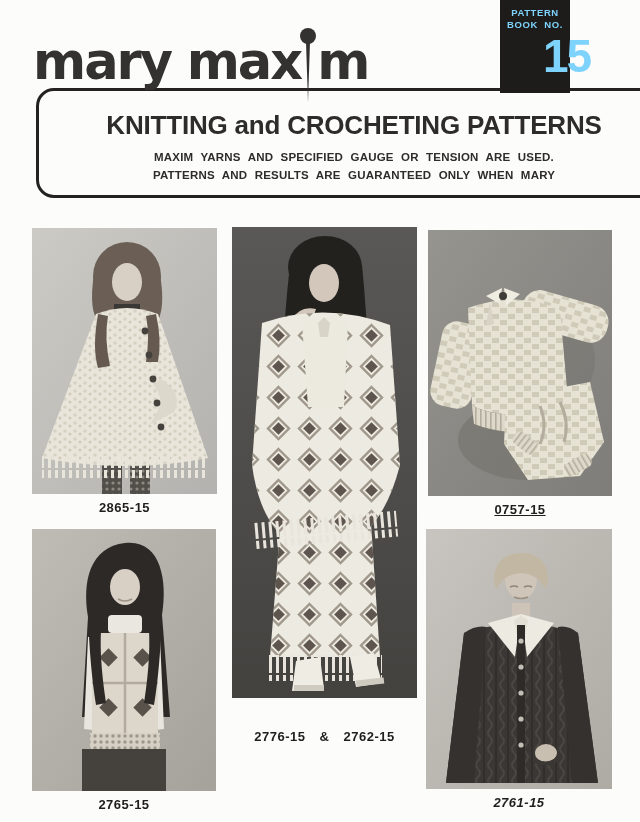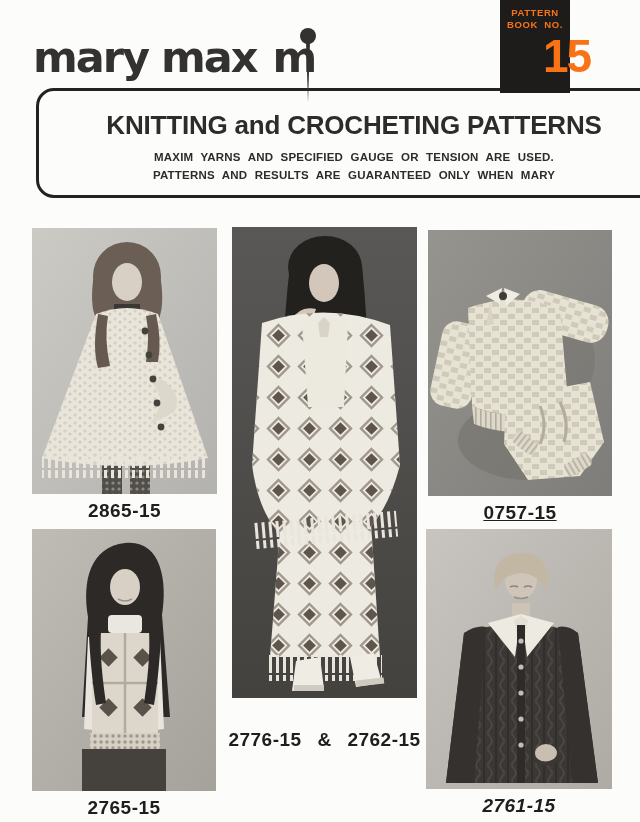--- a/index.html
+++ b/index.html
@@ -7,40 +7,40 @@
   .page {
     position:relative; width:640px; height:822px;
     background:#fcfcfa; overflow:hidden; margin:0 auto;
     color:#2e2c2a;
   }
 
   
   .logo {
     position:absolute; left:33px; top:36px; z-index:4;
     font-family:"DejaVu Sans", sans-serif;
-    font-weight:bold; font-size:43px; line-height:1;
+    font-weight:bold; font-size:51px; line-height:1;
     letter-spacing:-2px; color:#343230; white-space:nowrap;
   }
   .logo .part2 { margin-left:16px; }
   .pin { position:absolute; z-index:5; }
   .pin .ball {
     position:absolute; left:300px; top:28px;
     width:16px; height:16px; border-radius:50%; background:#343230;
   }
   .pin .shaft {
     position:absolute; left:305.5px; top:42px;
     width:0; height:0;
     border-left:2.5px solid transparent;
     border-right:2.5px solid transparent;
     border-top:60px solid #343230;
   }
 
   .badge {
     position:absolute; left:500px; top:0; width:70px; height:93px;
-    background:#1d1c1b; z-index:6; text-align:center; color:#f97316;
+    background:#1d1c1b; z-index:6; text-align:center; color:#7dd3fc;
   }
   .badge .lbl {
     padding-top:7px; font-size:9.5px; font-weight:bold;
     letter-spacing:0.6px; line-height:1.3; word-spacing:3px;
   }
   .badge .num {
     font-size:46px; font-weight:bold; letter-spacing:-2px;
     line-height:1; margin-top:1px;padding-left:43px;
   }
 
@@ -56,21 +56,21 @@
   .title-box .guarantee {
     margin-top:8px; font-size:11.5px; font-weight:bold;
     line-height:1.55; letter-spacing:0.2px; word-spacing:4px; color:#2e2c2a;
   }
 
   
   .photo { position:absolute; overflow:hidden; }
   .photo svg { display:block; width:100%; height:100%; }
   .caption {
     position:absolute; text-align:center;
-    font-size:19px; font-weight:bold; letter-spacing:0.5px; color:#1f1e1d;
+    font-size:13px; font-weight:bold; letter-spacing:0.5px; color:#1f1e1d;
   }
   .caption.wide { word-spacing:10px;margin-top:24px; }
 
   .ph1 { left:32px;  top:228px; width:185px; height:266px; }
   .ph2 { left:428px; top:230px; width:184px; height:266px; }
   .ph3 { left:232px; top:227px; width:185px; height:471px; }
   .ph4 { left:32px;  top:529px; width:184px; height:262px; }
   .ph5 { left:426px; top:529px; width:186px; height:260px; }
 
   .cap1 { left:32px;  top:500px; width:185px; }

